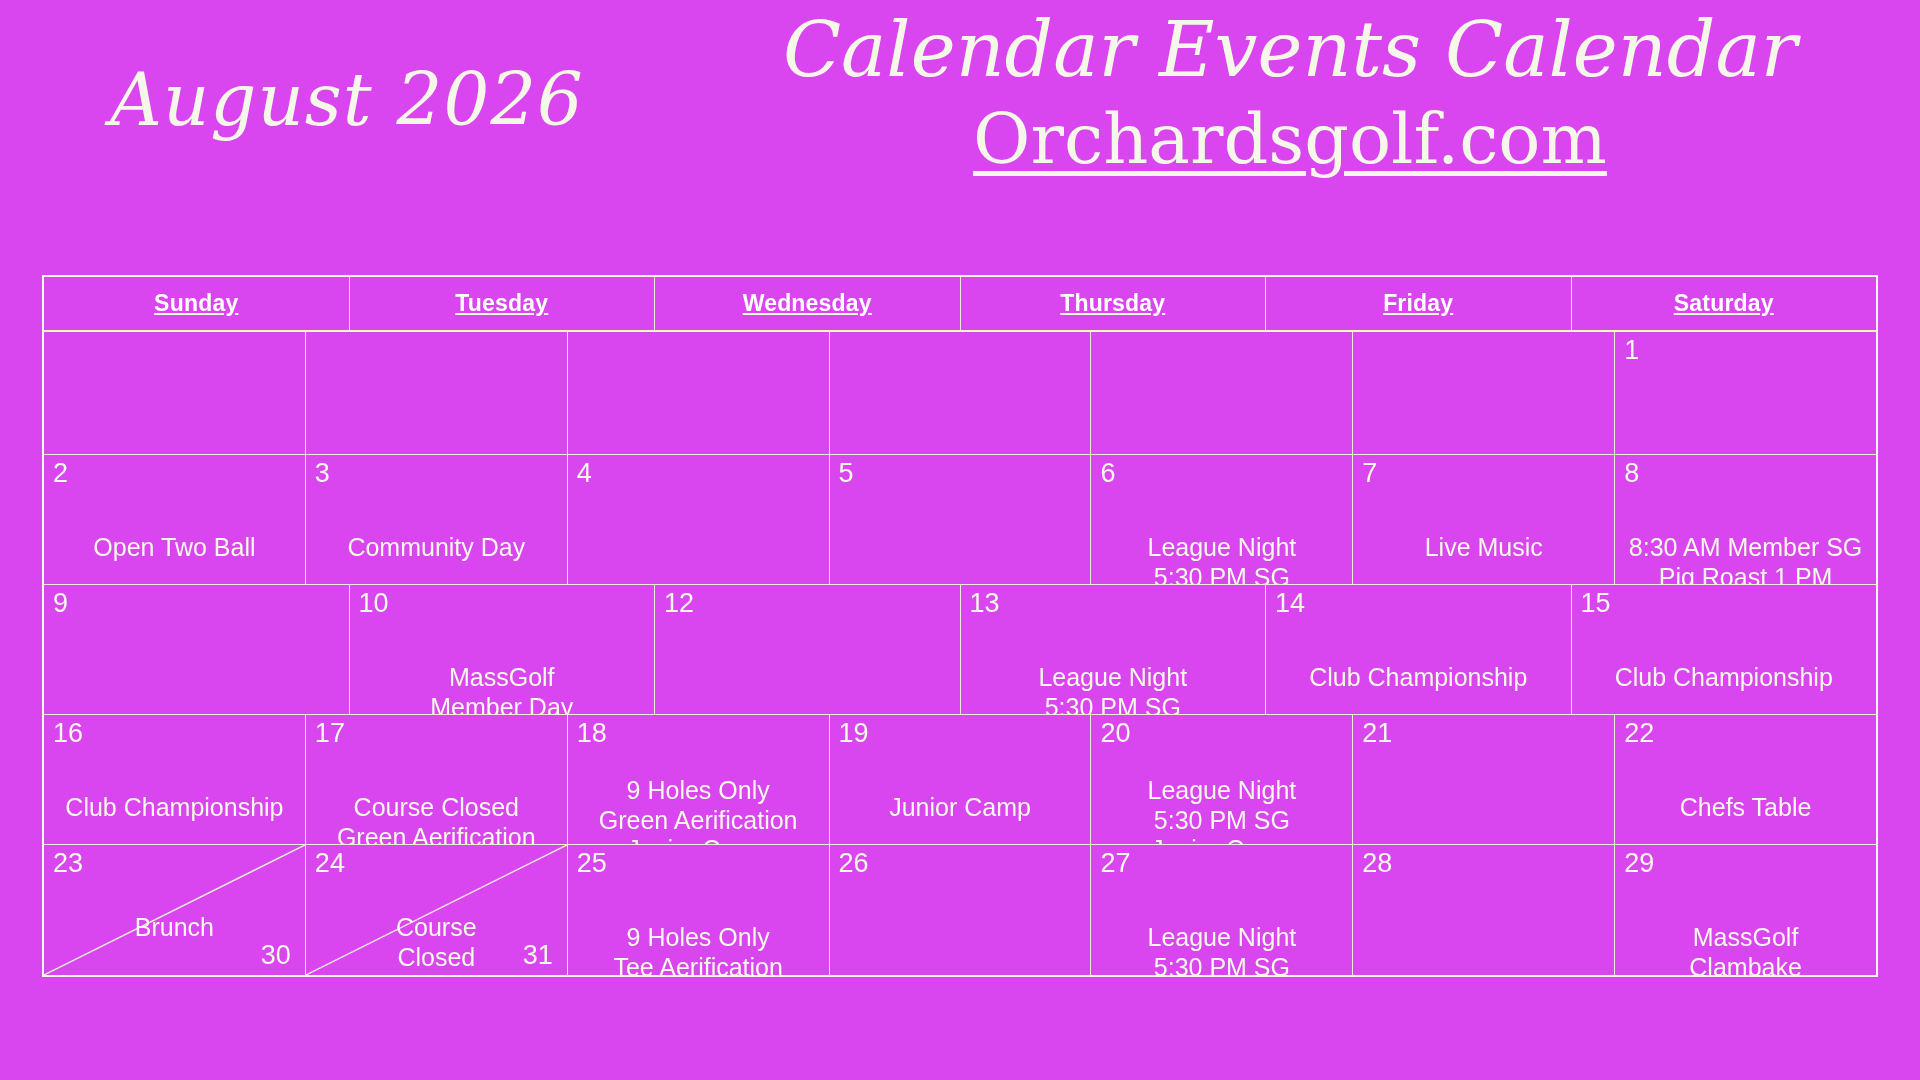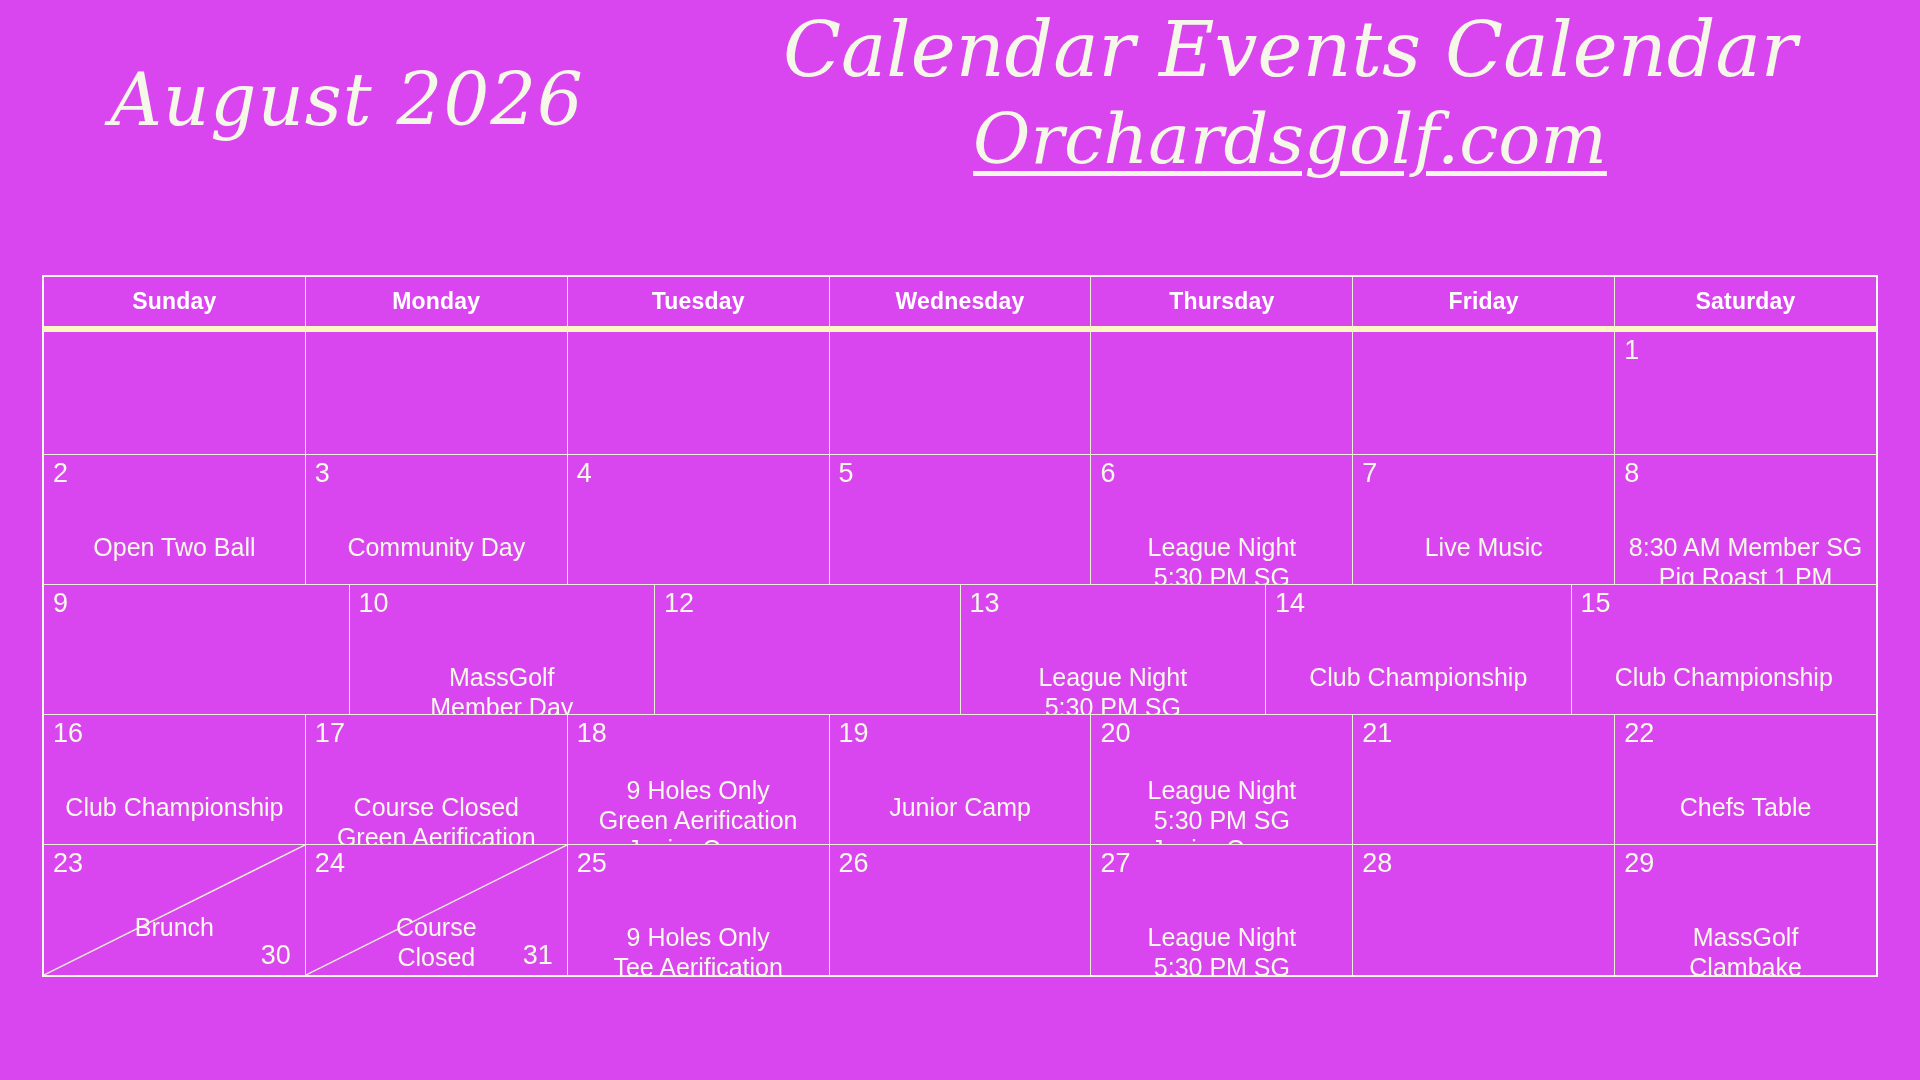--- a/index.html
+++ b/index.html
@@ -51,21 +51,20 @@
     font-style: italic;
     font-weight: 400;
     font-size: 76px;
     line-height: 1.15;
     color: #F5F8E8;
     white-space: nowrap;
   }
   .cal-url {
     margin-top: 6px;
     font-family: "DejaVu Serif", "Liberation Serif", serif;
-    font-style: italic;
     font-weight: 400;
     font-size: 70px;
     line-height: 1.15;
     color: #F5F8E8;
     text-decoration: underline;
     text-decoration-thickness: 5px;
     text-underline-offset: 8px;
     display: inline-block;
     white-space: nowrap;
   }
@@ -95,21 +94,22 @@
   }
   .cell:last-child { border-right: none; }
   .row:last-child .cell { border-bottom: none; }
 
   
   .row-head .cell {
     height: 55px;
     display: flex;
     align-items: center;
     justify-content: center;
-    border-bottom: 6px solid #fef9c3;
+    border-bottom: 2px solid #fef9c3;
+    text-decoration: underline;
   }
   .dayname {
     font-family: "Liberation Sans", sans-serif;
     font-weight: bold;
     font-size: 23px;
     color: #FFFFFF;
     letter-spacing: 0.2px;
   }
 
   
@@ -173,23 +173,20 @@
     <div class="title-block">
       <div class="cal-title">Calendar Events Calendar</div>
       <a class="cal-url">Orchardsgolf.com</a>
     </div>
   </div>
 
   <div class="calendar">
     <div class="row row-head">
         <div class="cell">
           <span class="dayname">Sunday</span>
-        </div>
-        <div class="cell">
-          <span class="dayname">Monday</span>
         </div>
         <div class="cell">
           <span class="dayname">Tuesday</span>
         </div>
         <div class="cell">
           <span class="dayname">Wednesday</span>
         </div>
         <div class="cell">
           <span class="dayname">Thursday</span>
         </div>

